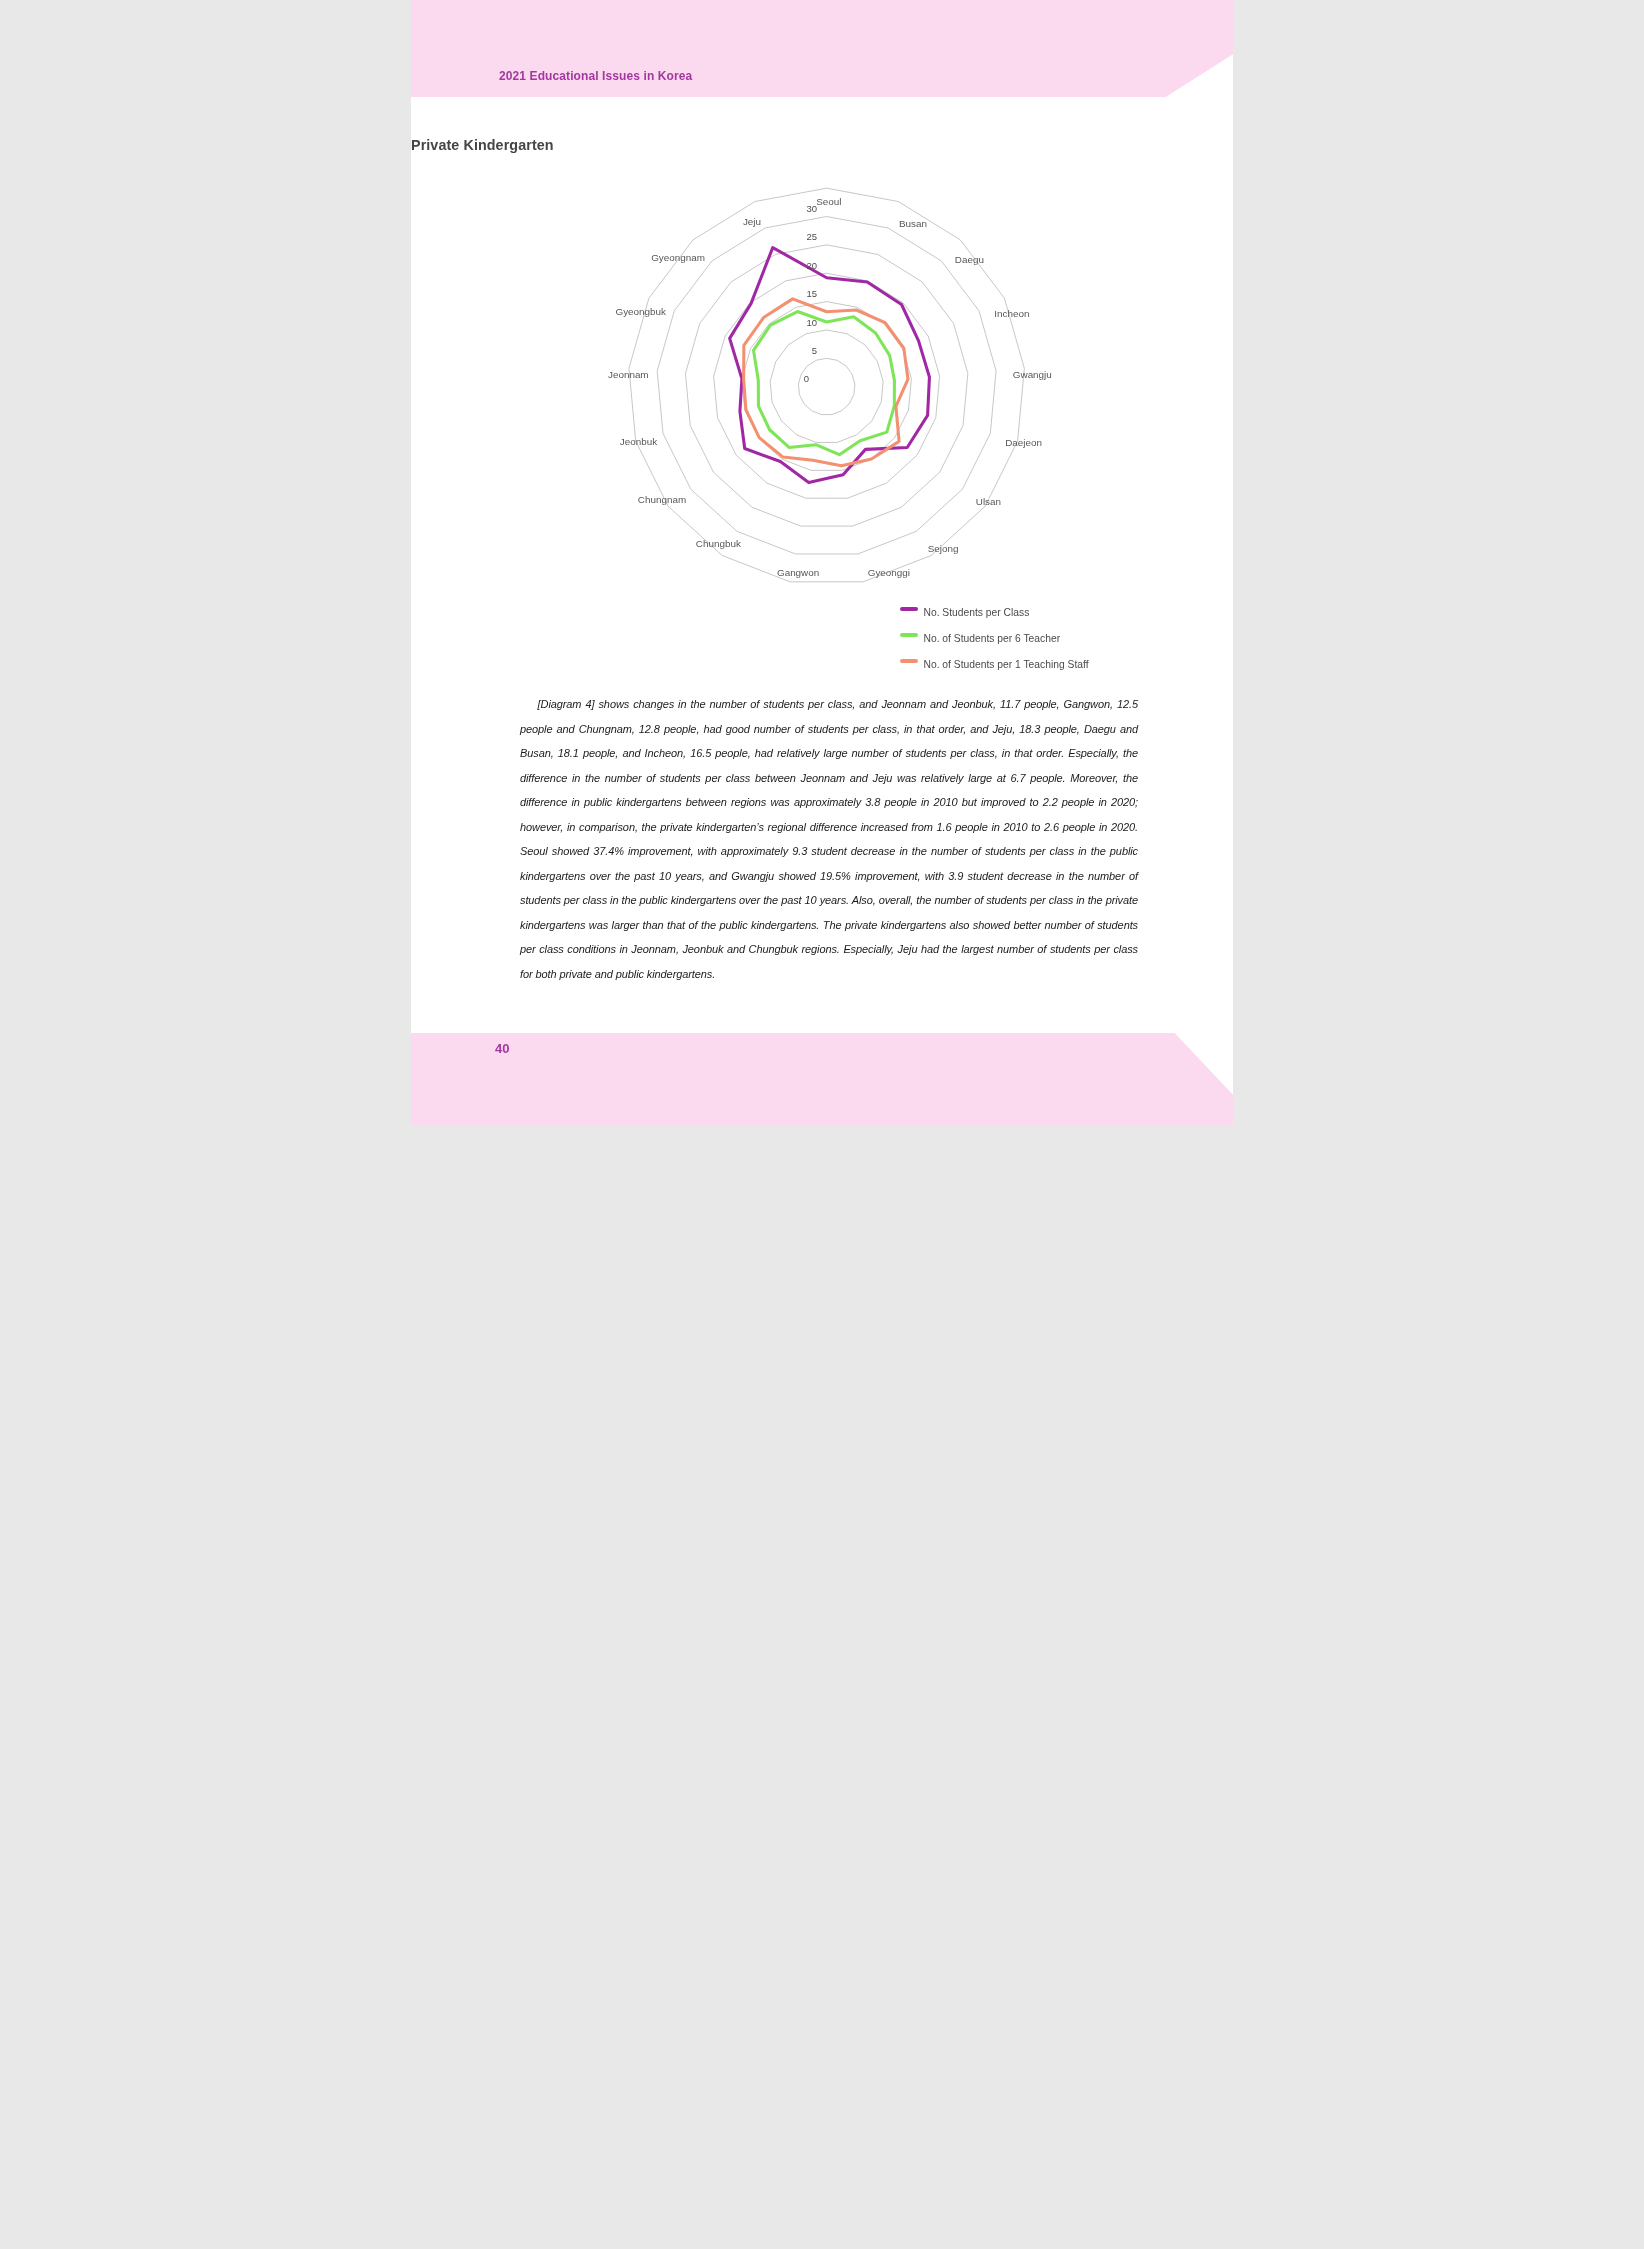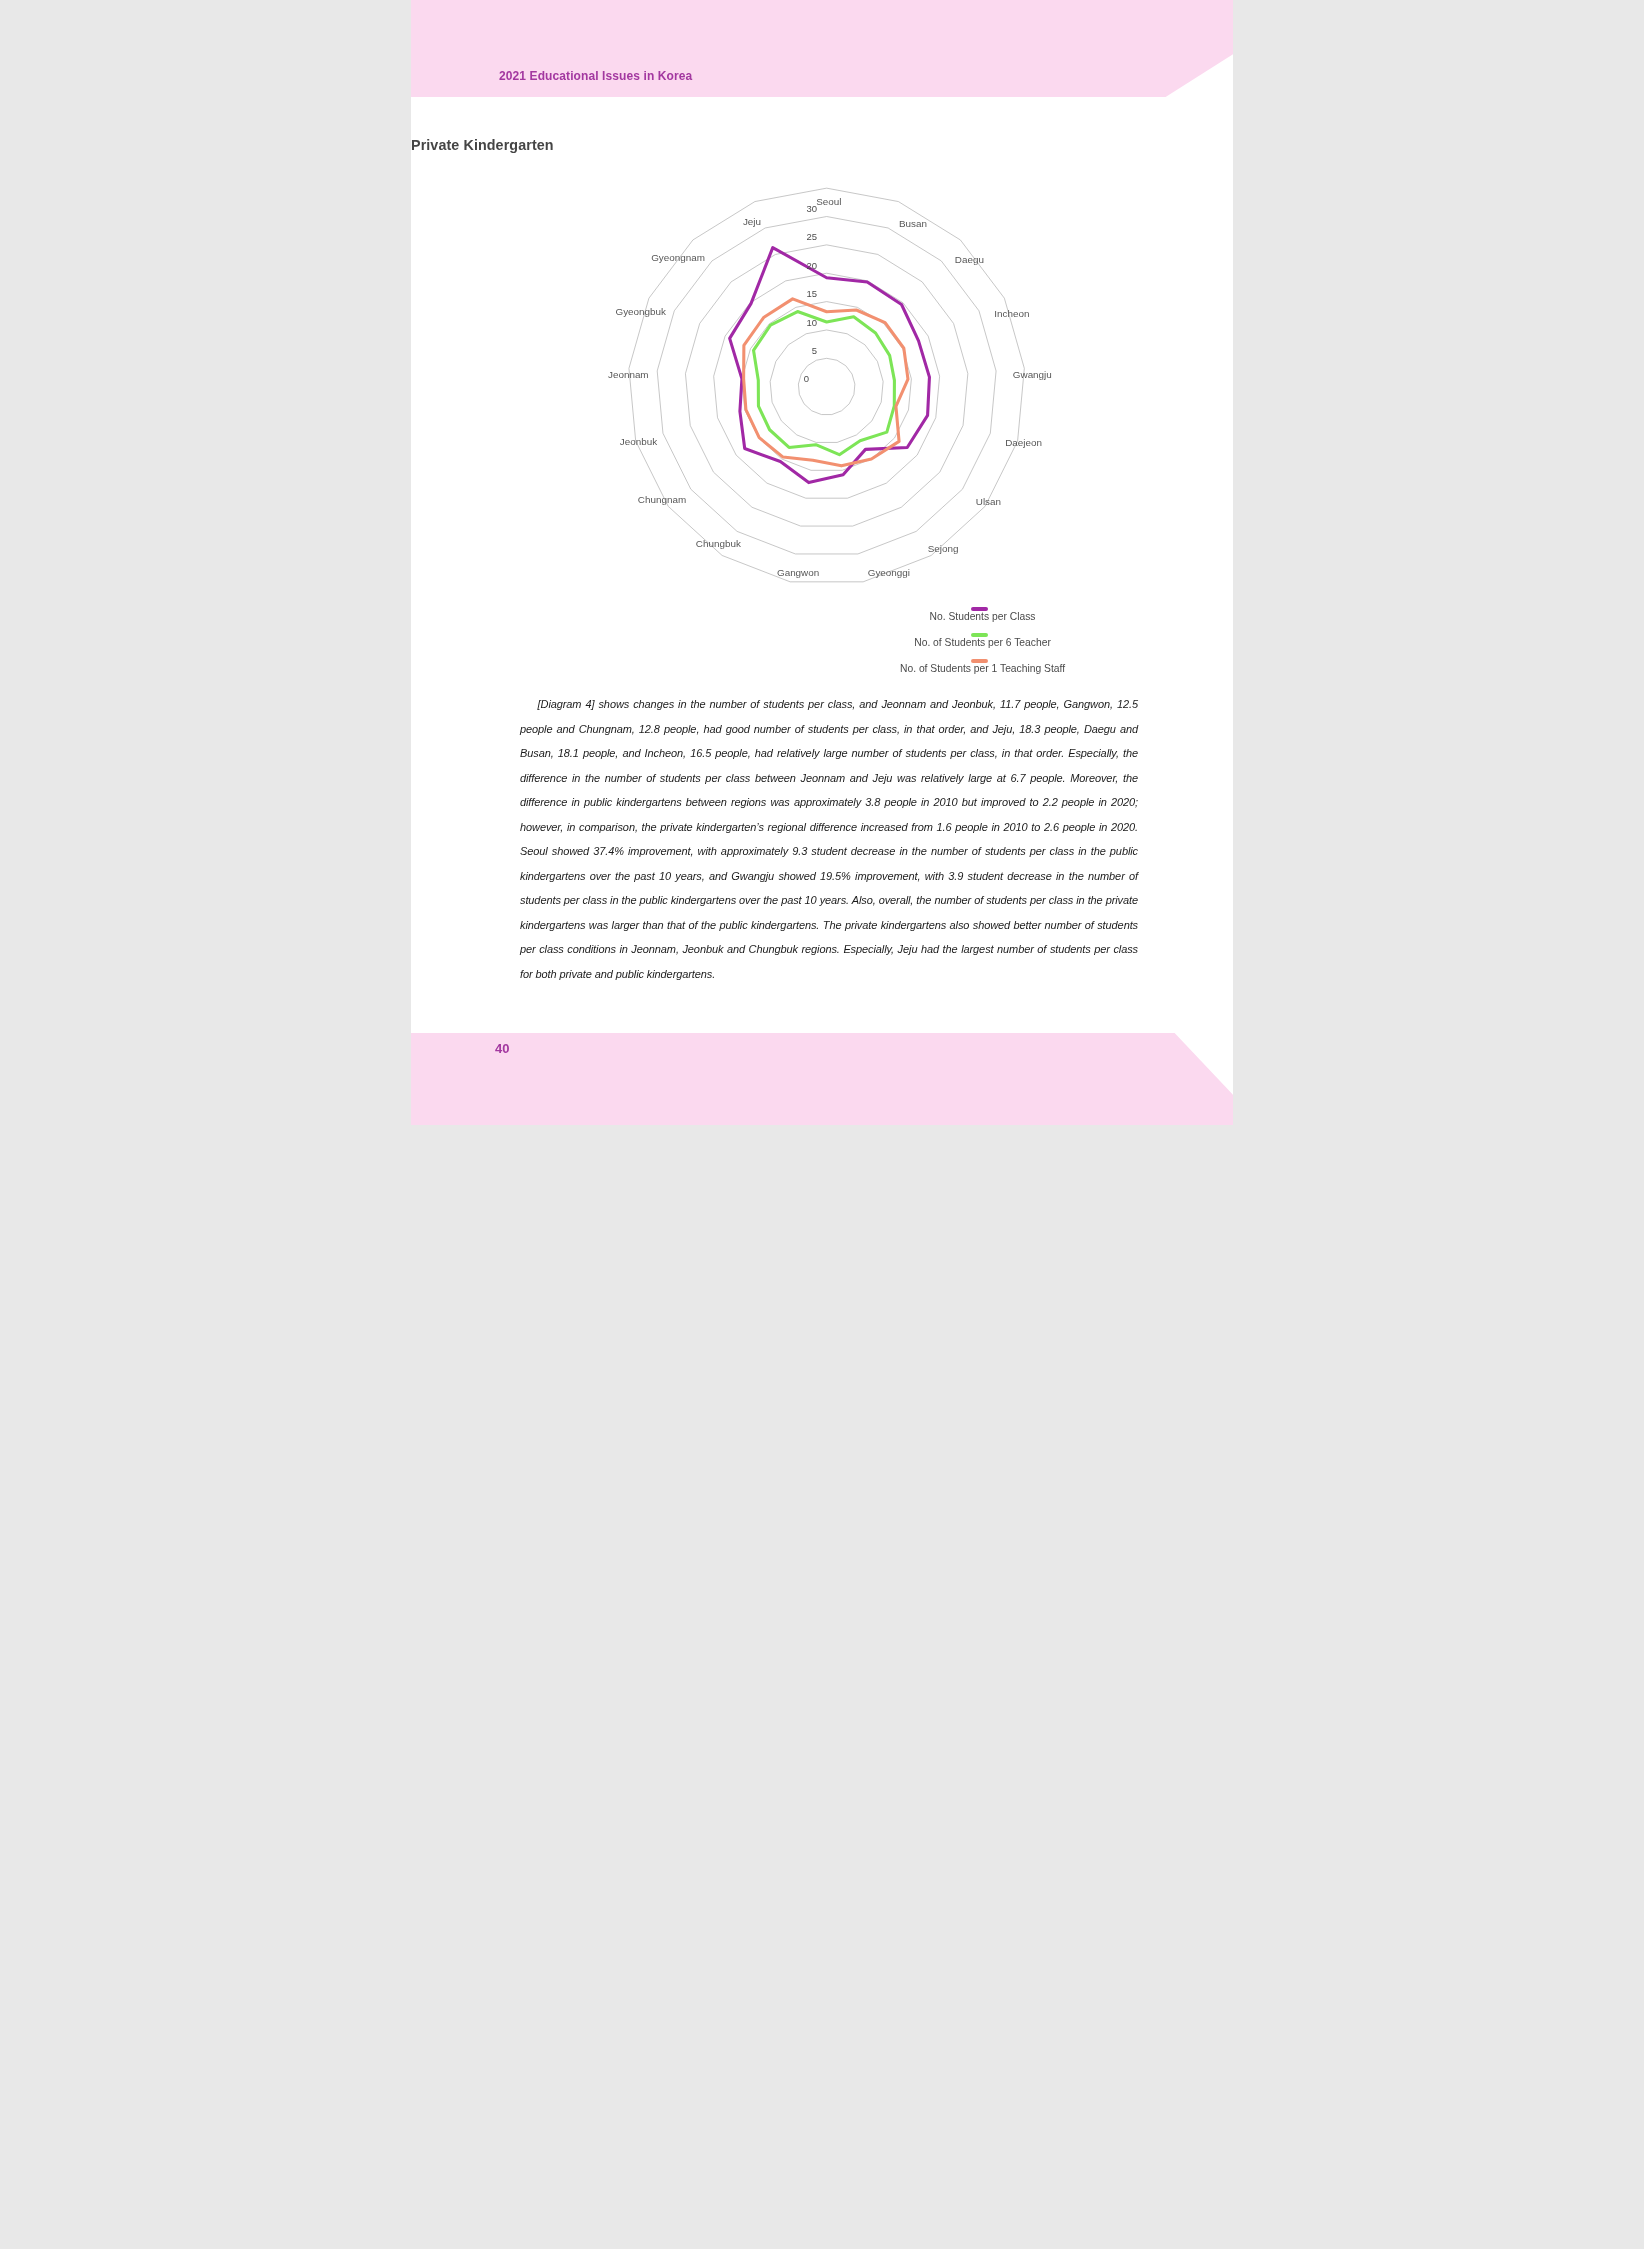--- a/index.html
+++ b/index.html
@@ -44,21 +44,21 @@
     text-align:left;
     font-size:14.3px;font-weight:600;color:#454545;letter-spacing:0.1px;
   }
   #radar-svg{position:absolute;left:159px;top:151px;}
   .ring{fill:none;stroke:var(--grid);stroke-width:0.9;}
   .series-line{fill:none;stroke-width:4.2;stroke-linejoin:round;stroke-linecap:round;}
   .tick-label{font-size:13px;fill:#4c4c4c;}
   .region-label{font-size:13.5px;fill:var(--labelgray);}
   
   .legend{position:absolute;left:489px;top:607px;}
-  .legend-row{display:flex;align-items:center;height:26px;flex-direction:column;}
+  .legend-row{display:flex;height:26px;}
   .legend-swatch{width:17.6px;height:4px;border-radius:2.2px;margin-right:5.9px;flex:0 0 auto;}
   .legend-label{font-size:10.3px;color:#4a4a4a;white-space:nowrap;}
   
   .bodytext{
     position:absolute;left:109px;top:692px;width:618px;
     font-size:11px;line-height:24.5px;color:var(--ink);
     text-align:justify;text-indent:17.6px;letter-spacing:-0.1px;
     margin:0;
     font-style:italic;
   }

